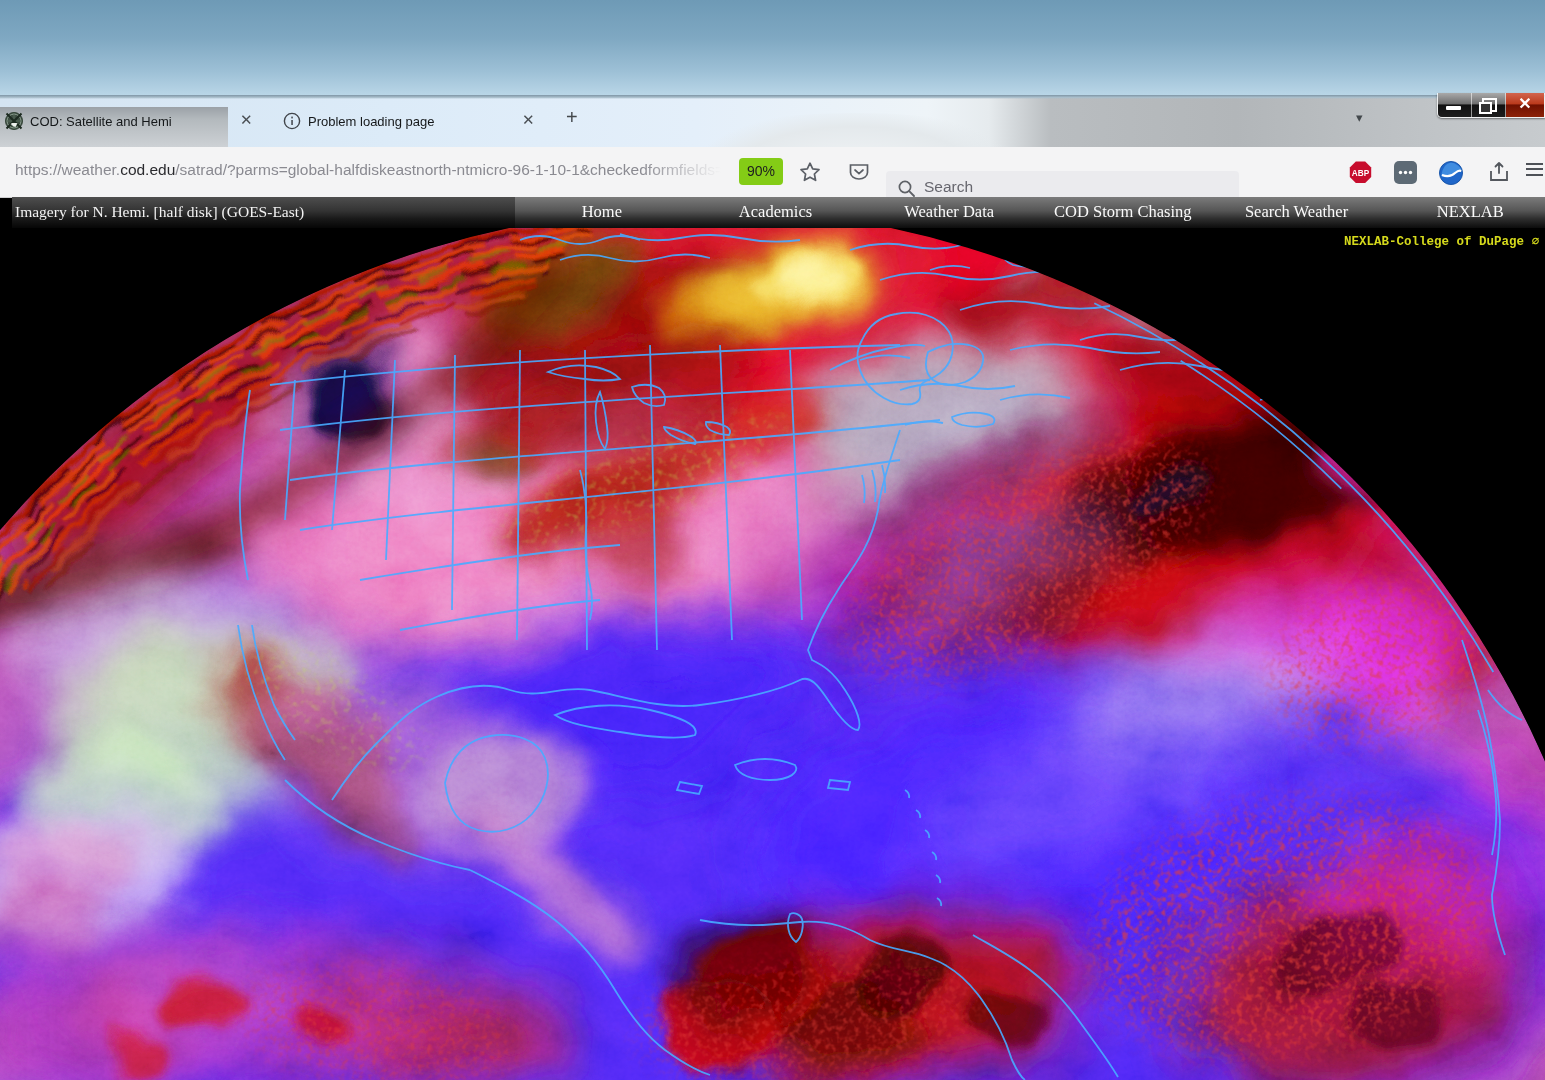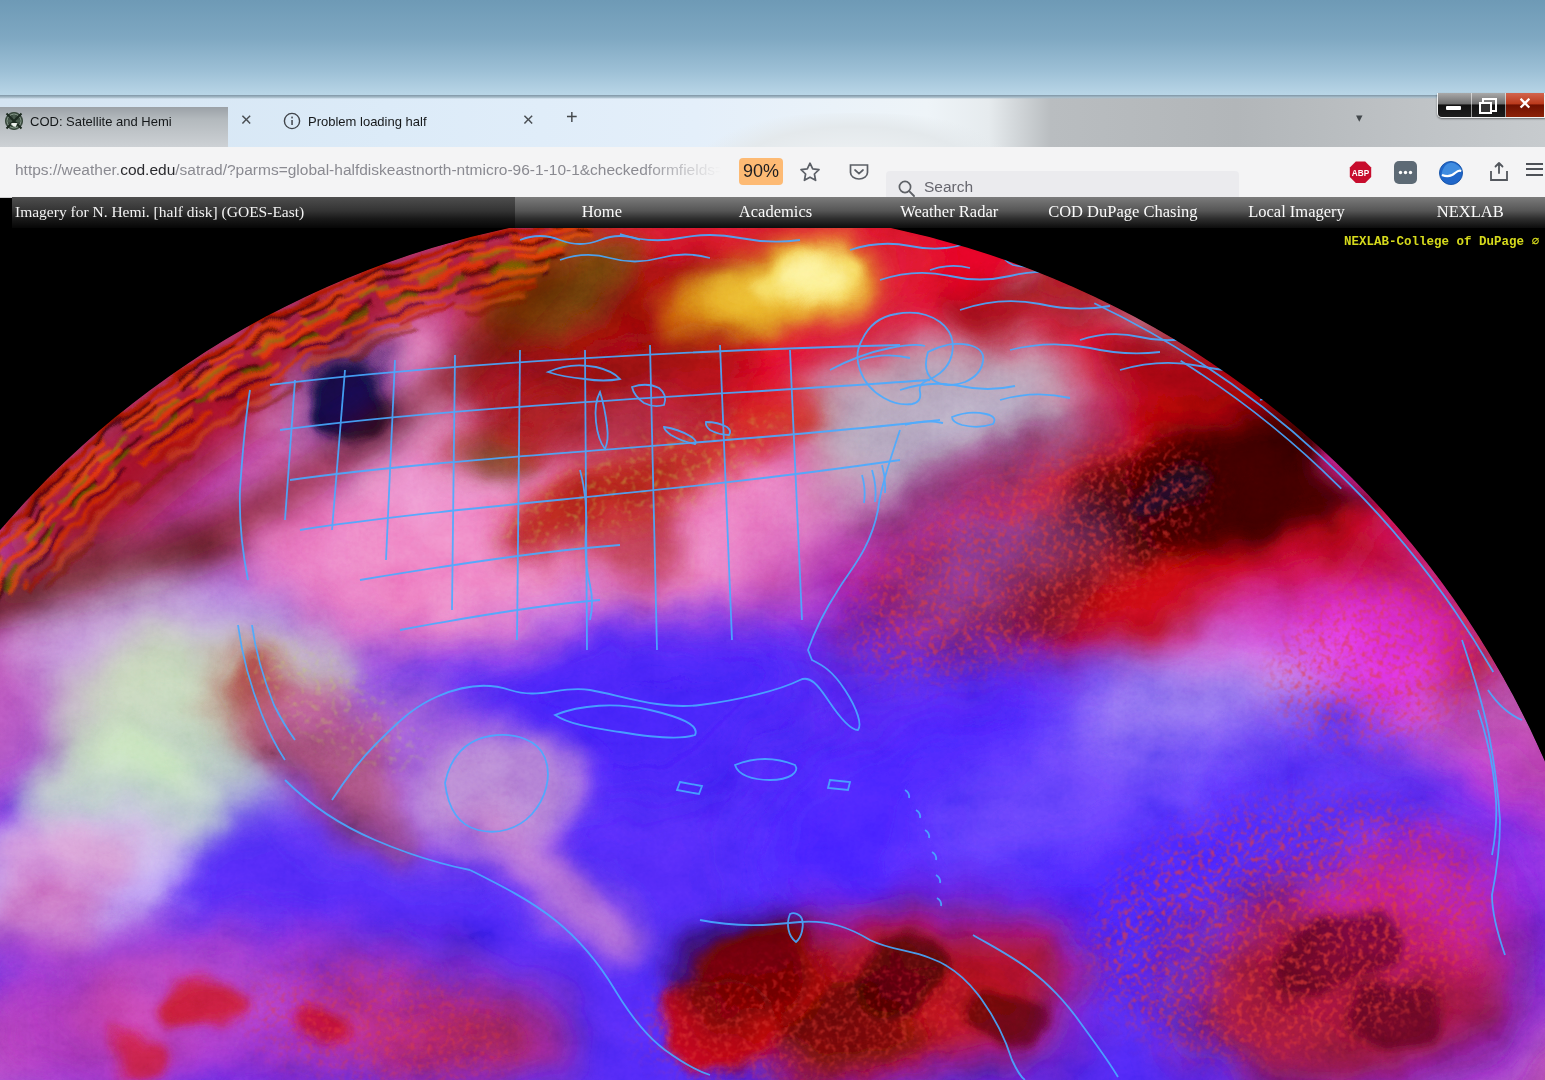--- a/index.html
+++ b/index.html
@@ -28,22 +28,22 @@
     background:linear-gradient(180deg,#9ba1a7 0%,#b3b9bd 30%,#cdd1d5 100%);}
   .tabtitle{position:absolute;font-size:13px;color:#15181a;top:114px;white-space:nowrap;}
   .tclose{position:absolute;top:111px;font-size:15px;color:#4a4f54;}
   #newtab{position:absolute;left:566px;top:106px;font-size:20px;color:#43484c;font-weight:400;}
   #alltabs{position:absolute;left:1356px;top:110px;font-size:13px;color:#43484c;}
   
   #toolbar{position:absolute;left:0;top:147px;width:1545px;height:50px;background:#f4f4f5;border-bottom:1px solid #cfcfd1;}
   #urltext{position:absolute;left:15px;top:14px;font-size:15.5px;color:#8a8a91;white-space:nowrap;width:712px;overflow:hidden;}
   #urltext b{color:#2a2a2e;font-weight:400;margin-top:8px;}
   #urlfade{position:absolute;left:640px;top:8px;width:95px;height:34px;background:linear-gradient(90deg,rgba(244,244,245,0),#f4f4f5 85%);}
-  #zoompill{position:absolute;left:739px;top:11px;width:44px;height:27px;background:#fdba74;border-radius:4px;
-    font-size:18px;color:#1d1d20;text-align:center;line-height:27px;}
+  #zoompill{position:absolute;left:739px;top:11px;width:44px;height:27px;background:#84cc16;border-radius:4px;
+    font-size:14px;color:#1d1d20;text-align:center;line-height:27px;}
   #searchbox{position:absolute;left:886px;top:8px;width:353px;height:34px;background:#ebebee;border-radius:4px;margin-top:16px;}
   #searchbox span{position:absolute;left:38px;top:7px;font-size:15.5px;color:#66666e;}
   .tbicon{position:absolute;top:13px;}
   #hamb{position:absolute;left:1526px;top:16px;width:17px;height:13px;}
   #hamb div{height:2px;background:#4d5157;margin-bottom:3.4px;}
   
   #siteheader{position:absolute;left:12px;top:197px;width:1545px;height:31px;font-family:Liberation Serif, serif;}
   #shleft{position:absolute;left:0;top:0;width:503px;height:31px;
     background:linear-gradient(180deg,#4e4e4e 0%,#333 45%,#191919 70%,#060606 100%);}
   #shleft span{position:absolute;left:3px;top:6px;color:#f2f2f2;font-size:15.5px;white-space:nowrap;}
@@ -72,21 +72,21 @@
   <path d="M7 12 L13 12 L10 16 Z" fill="#e8ece8"></path>
   <path d="M6.5 13.5 l7-1.5 -2 4 z" fill="#eef2ee"></path>
 </svg>
 <span class="tabtitle" style="left:30px">COD: Satellite and Hemi</span>
 <span class="tclose" style="left:240px">✕</span>
 <svg style="position:absolute;left:283px;top:112px" width="18" height="18" viewBox="0 0 18 18">
   <circle cx="9" cy="9" r="7.6" fill="none" stroke="#40444a" stroke-width="1.4"></circle>
   <rect x="8.3" y="8" width="1.5" height="5" fill="#40444a"></rect>
   <rect x="8.3" y="4.6" width="1.5" height="1.8" fill="#40444a"></rect>
 </svg>
-<span class="tabtitle" style="left:308px">Problem loading half</span>
+<span class="tabtitle" style="left:308px">Problem loading page</span>
 <span class="tclose" style="left:522px">✕</span>
 <span id="newtab">+</span>
 <span id="alltabs">▾</span>
 <div id="winbtns">
   <div class="wbtn">
       <div class="mini"></div>
     </div>
   <div class="wbtn">
       <div class="rest"></div>
       <div class="rest2"></div>
@@ -139,23 +139,23 @@
       <div></div>
     </div>
 </div>
 <div id="siteheader">
   <div id="shleft">
       <span>Imagery for N. Hemi. [half disk] (GOES-East)</span>
     </div>
   <div id="shnav">
     <div>Home</div>
       <div>Academics</div>
-      <div>Weather Radar</div>
-      <div>COD DuPage Chasing</div>
-      <div>Local Imagery</div>
+      <div>Weather Data</div>
+      <div>COD Storm Chasing</div>
+      <div>Search Weather</div>
       <div>NEXLAB</div>
   </div>
 </div>
 <div id="sat">
   <svg width="1545" height="852" viewBox="0 0 1545 852" id="satsvg">
 <defs>
 <clipPath id="disk">
           <circle cx="700" cy="902" r="922"></circle>
         </clipPath>
 <radialGradient id="baseRad" cx="50%" cy="50%" r="50%">

